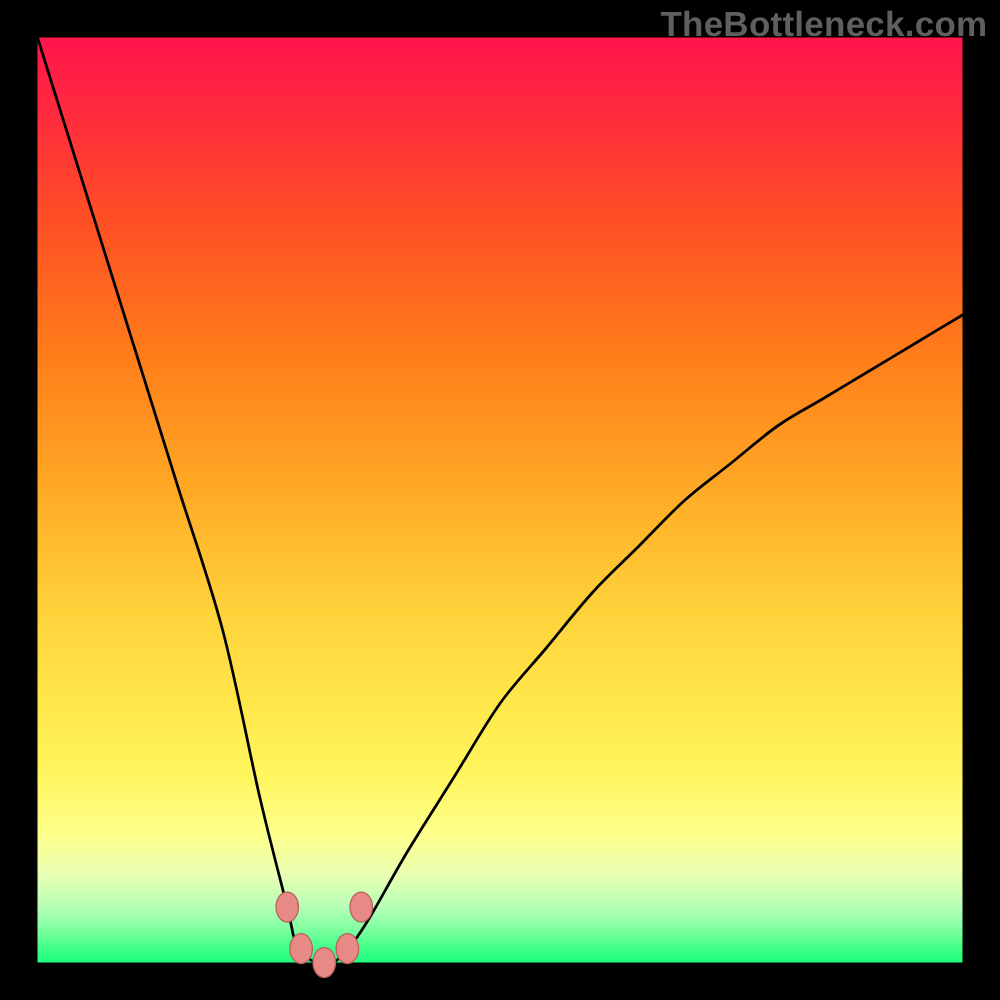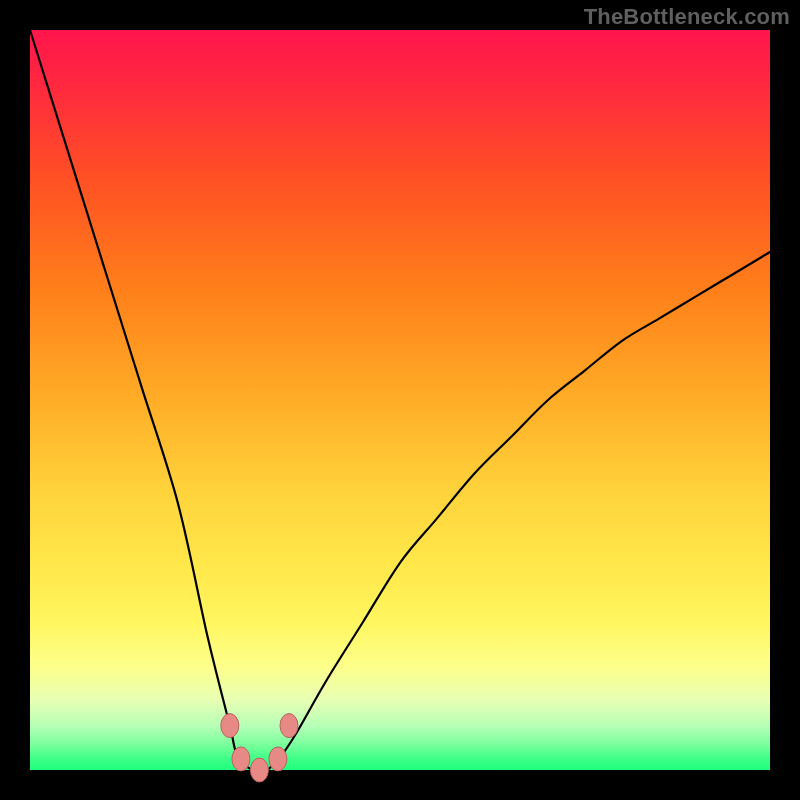--- a/index.html
+++ b/index.html
@@ -14,21 +14,21 @@
     position: relative;
     width: 800px;
     height: 800px;
     background: #000000;
   }
   .watermark {
     position: absolute;
     top: 4px;
     right: 10px;
     font-family: Arial, Helvetica, sans-serif;
-    font-size: 22px;
+    font-size: 28px;
     font-weight: 600;
     color: #5f5f5f;
     letter-spacing: 0.2px;
     user-select: none;
     z-index: 10;
   }
   svg.plot {
     position: absolute;
     left: 0;
     top: 0;

